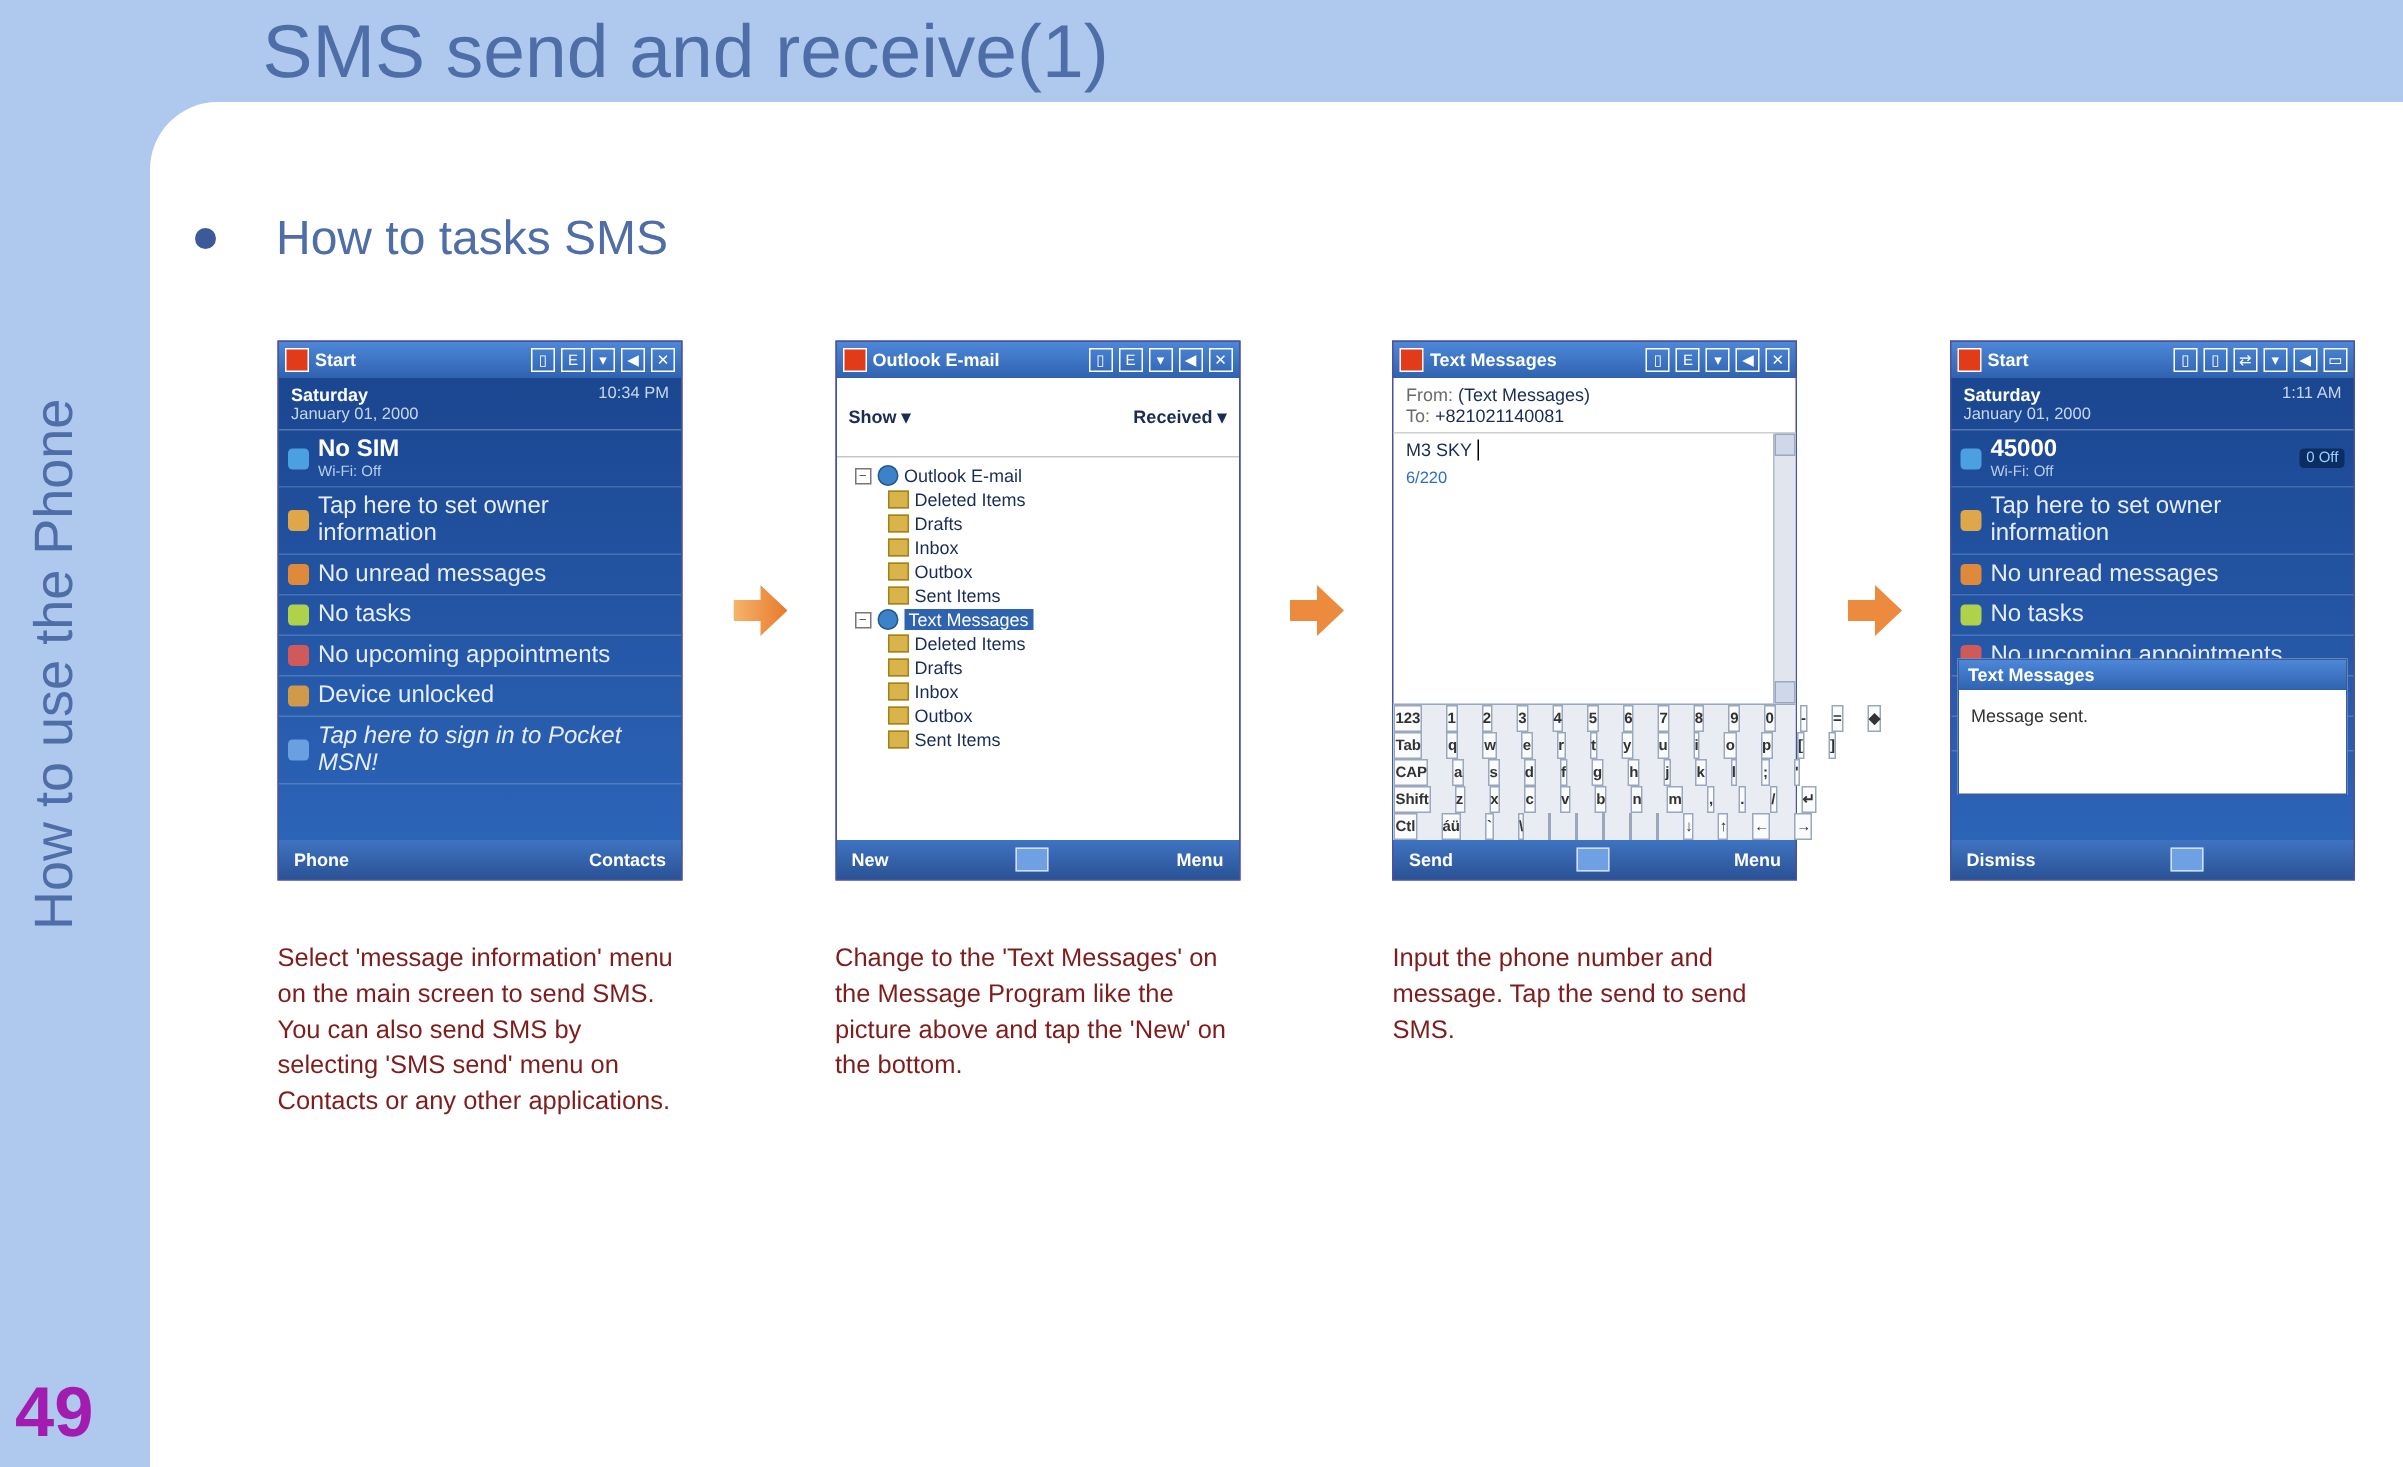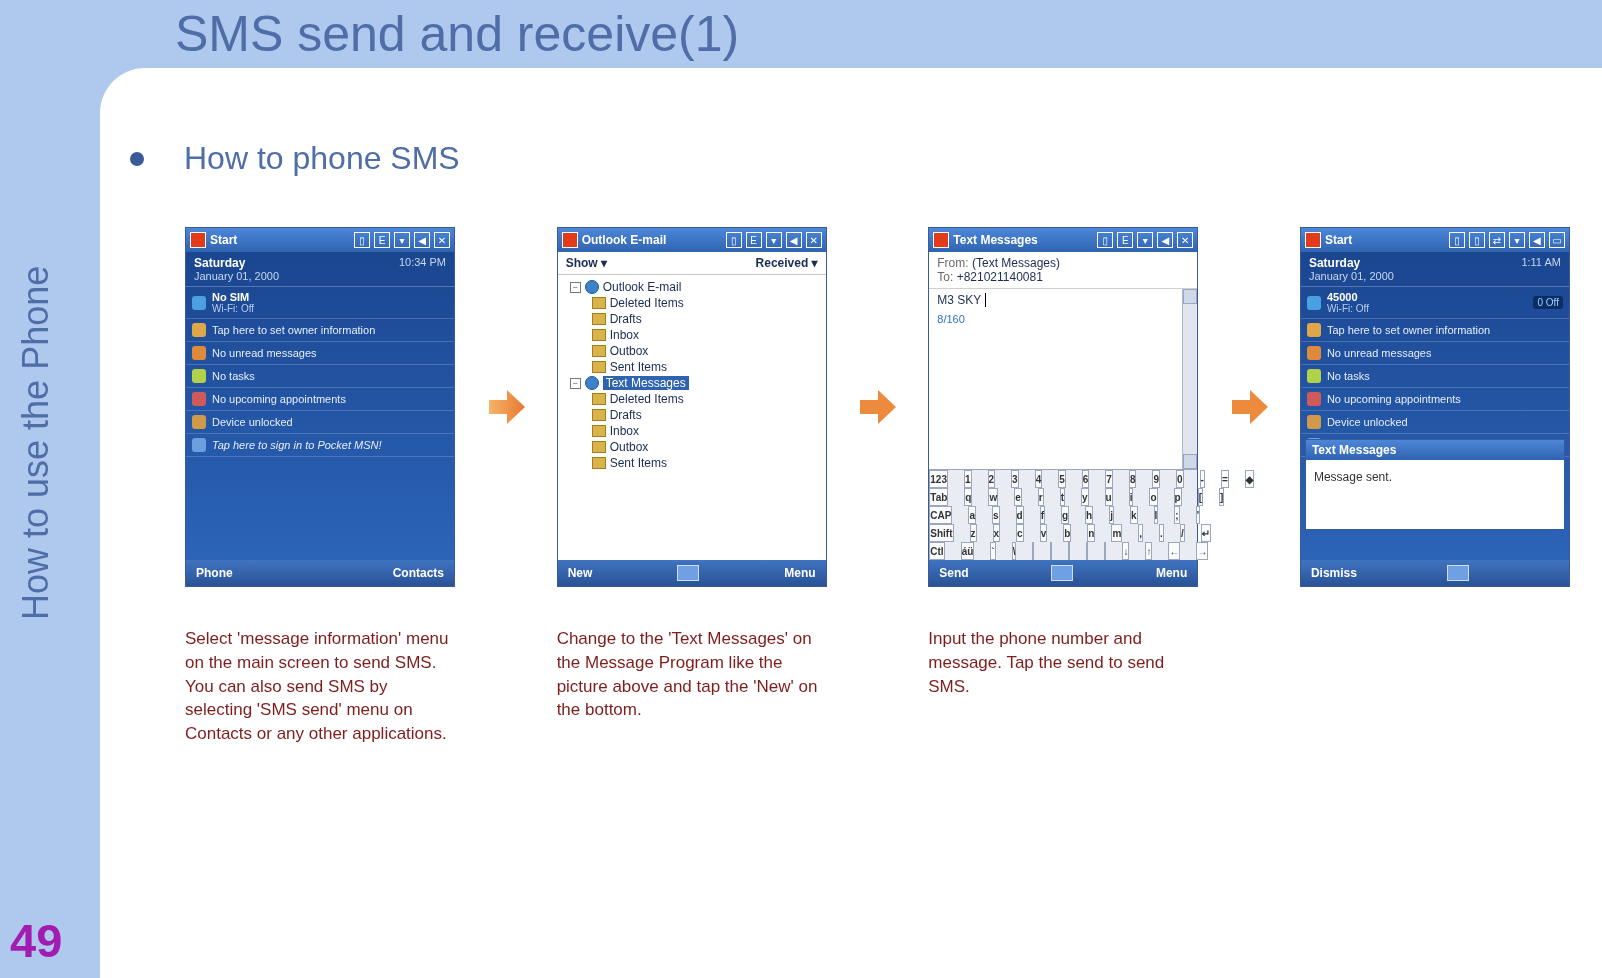--- a/index.html
+++ b/index.html
@@ -156,32 +156,32 @@
   .today-row {
     display: flex; align-items: center;
     padding: 4px 6px;
     border-bottom: 1px solid rgba(255,255,255,.18);
     gap: 6px;
   }
   .today-row .ic {
     width: 14px; height: 14px; border-radius: 3px;
     background: #e6883a;
   }
-  .today-row .lbl { flex: 1; font-size: 11px; }
+  .today-row .lbl { flex: 1; font-size: 16px; }
   .today-row .sub { color:#b9cdef; font-size:10px; }
   .today-row .badge {
     background:#0a2d64; color:#9ecfff;
     border-radius:3px; padding:1px 4px; font-size:10px;
   }
 
   
   .tree-body { flex:1; background:#fff; color:#1a2c55; }
   .tree-head {
     display:flex; justify-content:space-between;
-    padding:4px 8px;
+    padding:19px 8px;
     font-weight:bold;
     border-bottom:1px solid #c7c7c7;
   }
   .tree { padding:4px 4px; font-size:12px; }
   .tree-item { display:flex; align-items:center; gap:4px; padding:1px 0; }
   .tree-item.l1 { margin-left: 8px; }
   .tree-item.l2 { margin-left: 30px; }
   .plusminus {
     width:11px;height:11px;border:1px solid #777;
     display:inline-flex;align-items:center;justify-content:center;
@@ -245,21 +245,21 @@
 <div class="main-curve"></div>
 
 <div class="title">SMS send and receive(1)</div>
 <div class="side-text">How to use the Phone</div>
 <div class="page-num">49</div>
 
 <div class="content">
 
   <div class="bullet-row">
     <div class="bullet"></div>
-    <div class="bullet-text">How to phone SMS</div>
+    <div class="bullet-text">How to tasks SMS</div>
   </div>
 
   <div class="screens-row">
 
     <div class="step-col">
       <div class="phone">
         <div class="ph-titlebar">
           <span class="flag"></span>
           <span class="ph-title">Start</span>
           <span class="ph-tb-spacer"></span>
@@ -426,21 +426,21 @@
           <span class="ph-tb-icon">◀</span>
           <span class="ph-tb-icon">✕</span>
         </div>
         <div class="compose-body">
           <div class="compose-head">
             <div><span class="lbl">From:</span> <span>(Text Messages)</span></div>
             <div><span class="lbl">To:</span> <span>+821021140081</span></div>
           </div>
           <div class="msg-input-area">
             <span>M3 SKY</span><span class="cursor">&nbsp;</span>
-            <div class="char-count">8/160</div>
+            <div class="char-count">6/220</div>
             <div class="scrollbar">
               <div class="sb-btn"></div>
               <div class="sb-btn"></div>
             </div>
           </div>
           <div class="keyboard" id="kb">
               <div class="kb-row">
                 <div class="kb-key wide">123</div>
                 <div class="kb-key">1</div>
                 <div class="kb-key">2</div>

